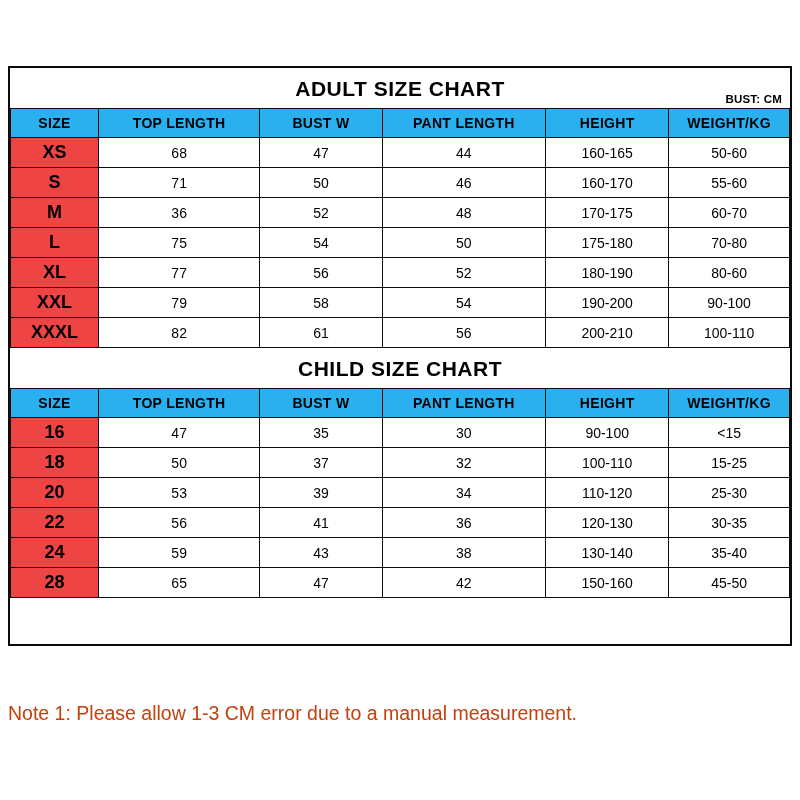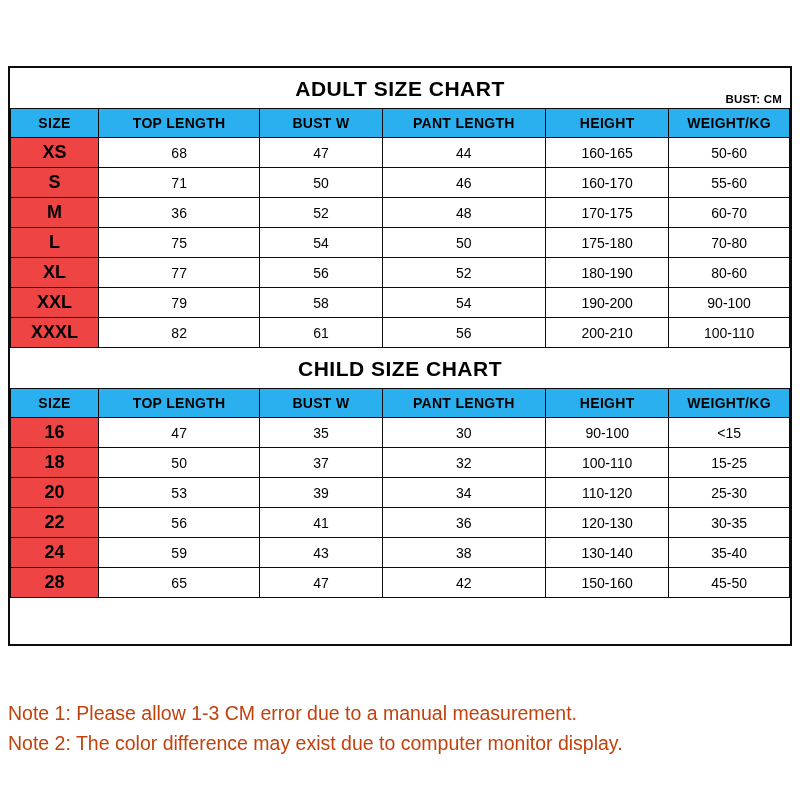--- a/index.html
+++ b/index.html
@@ -266,16 +266,15 @@
           <td class="data-cell">45-50</td>
         </tr>
       </tbody>
     </table>
 
     <div class="bottom-pad"></div>
   </div>
 
   <div class="notes">
     <div class="note-line">Note 1: Please allow 1-3 CM error due to a manual measurement.</div>
-    <div class="note-line">Note 2: The color difference may exist due to computer monitor display.</div>
   </div>
 
 </div>
 
 </body></html>

